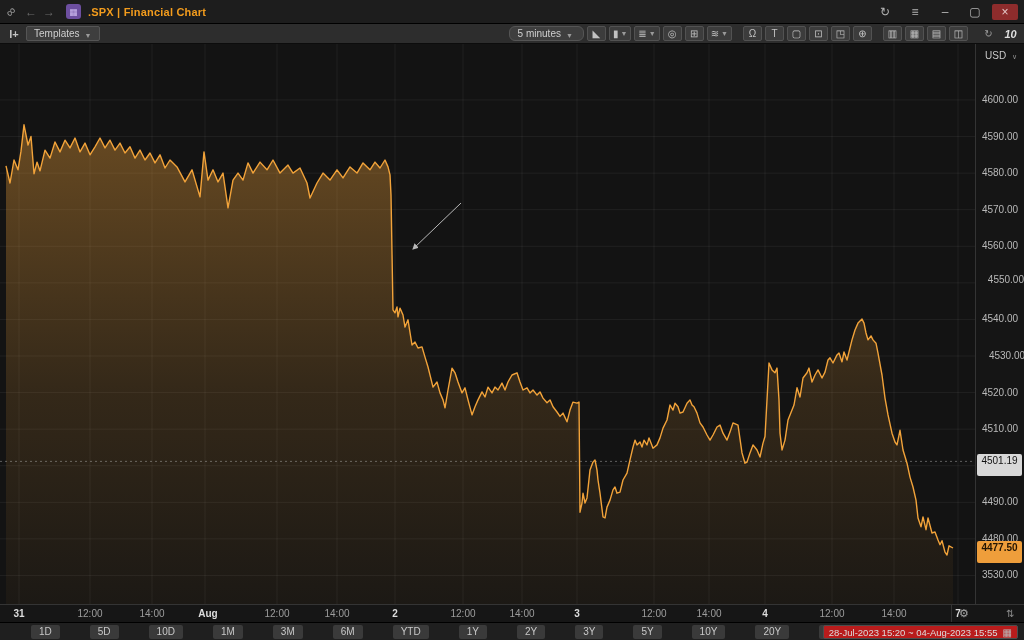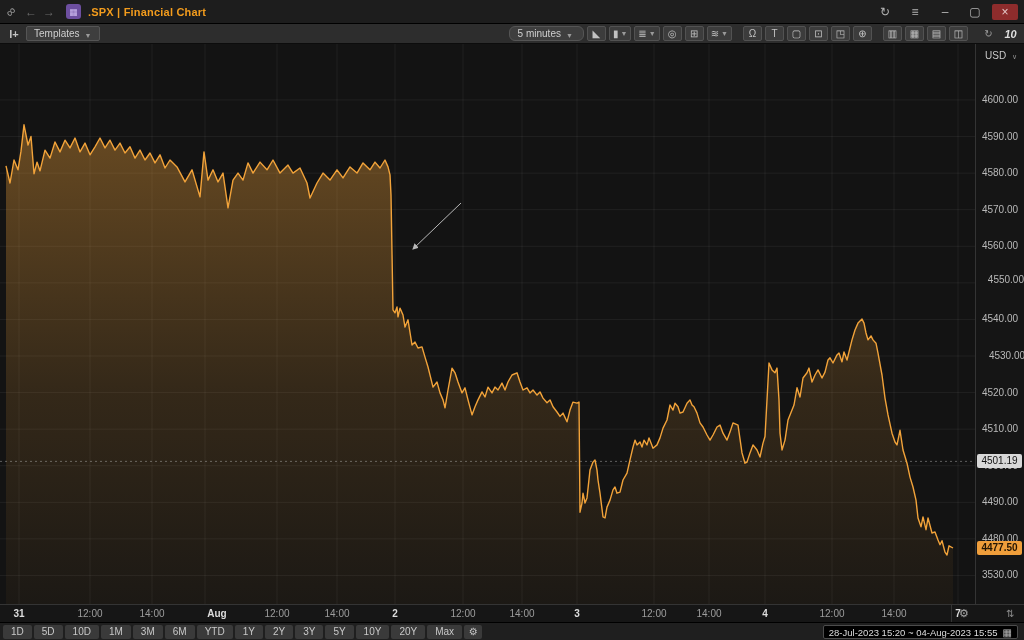--- a/index.html
+++ b/index.html
@@ -40,41 +40,41 @@
   .legend { position:absolute; left:8px; top:4px; font-size:11px; z-index:5; }
   .legend .sym { color:#e2e2e2; margin-right:10px; }
   .legend .val { color:#f39c1d; }
   .annot { position:absolute; left:428px; top:93px; font-size:11px; line-height:1.3;
            color:#d8d8d8; white-space:pre-line; z-index:4; font-weight:500; }
   .axis-col { position:relative; width:49px; background:#151515; border-left:1px solid #343434; }
   .usd-lbl { position:absolute; top:6px; left:9px; color:#c9c9c9; font-size:10px; }
   .usd-lbl .chev { font-size:7px; color:#8f8f8f; margin-left:3px; }
   .plabel { position:absolute; left:0; width:100%; text-align:center; color:#b9b9b9;
             font-size:10px; height:12px; line-height:12px; }
-  .pbadge { position:absolute; left:1px; right:2px; height:14px; line-height:14px;
+  .pbadge { position:absolute; left:1px; right:2px; height:22px; line-height:14px;
             text-align:center; font-size:10px; border-radius:2px; z-index:3; }
   .badge-close { background:#d8d8d8; color:#111; }
   .badge-last  { background:#ef9e3b; color:#231503; font-weight:bold; }
   
   .timeaxis { position:relative; height:18px; background:#161616; border-top:1px solid #343434; }
   .tlabel { position:absolute; top:3px; width:44px; margin-left:-22px; text-align:center;
             color:#9d9d9d; font-size:10px; }
   .tlabel.major { color:#dcdcdc; font-weight:bold; }
   .ta-divider { position:absolute; left:951px; top:0; bottom:0; width:1px; background:#343434; }
   .ta-gear { position:absolute; left:959px; top:2px; color:#a8a8a8; font-size:11px; }
   .corner-arrows { position:absolute; left:1006px; top:3px; color:#8f8f8f; font-size:10px; }
   
   .bottombar { position:relative; height:18px; background:#1f1f1f; border-top:1px solid #000;
                display:flex; align-items:center; padding-left:3px; }
   .pbtn { background:#3a3a3a; border-radius:2px; color:#c8c8c8; font-size:10px;
-          height:14px; line-height:14px; padding:0 8px; margin-right:2px; text-align:center; }
+          height:14px; line-height:14px; padding:0 8px; margin-right:2px; text-align:center;margin-left:28px; }
   .gear-btn { background:#3a3a3a; border-radius:2px; color:#c8c8c8; font-size:10px;
               height:14px; line-height:14px; width:18px; text-align:center; }
   .daterange { position:absolute; right:6px; top:2px; height:14px; display:flex; align-items:center;
-               background:#000000; border:1px solid #4c4c4c; border-radius:2px; padding:0 5px;
+               background:#b91c1c; border:1px solid #4c4c4c; border-radius:2px; padding:0 5px;
                color:#dcdcdc; font-size:9.5px; }
   .daterange .cal { color:#b9b9b9; font-size:10px; margin-left:5px; }
 </style>
 </head>
 <body>
 
 <div class="titlebar">
   <span class="tb-icon"><span class="chain-glyph">∞</span></span>
   <span class="nav-arrow">←</span>
   <span class="nav-arrow">→</span>
@@ -237,21 +237,21 @@
     </div>
 </div>
 
 <div class="timeaxis" id="time-axis">
   <div class="ta-divider"></div>
   <span class="ta-gear">⚙</span>
   <span class="corner-arrows">⇅</span>
 <div class="tlabel major" style="left: 19px;">31</div>
     <div class="tlabel" style="left: 90px;">12:00</div>
     <div class="tlabel" style="left: 152px;">14:00</div>
-    <div class="tlabel major" style="left: 217px;">Aug</div>
+    <div class="tlabel major" style="left: 208px;">Aug</div>
     <div class="tlabel" style="left: 277px;">12:00</div>
     <div class="tlabel" style="left: 337px;">14:00</div>
     <div class="tlabel major" style="left: 395px;">2</div>
     <div class="tlabel" style="left: 463px;">12:00</div>
     <div class="tlabel" style="left: 522px;">14:00</div>
     <div class="tlabel major" style="left: 577px;">3</div>
     <div class="tlabel" style="left: 654px;">12:00</div>
     <div class="tlabel" style="left: 709px;">14:00</div>
     <div class="tlabel major" style="left: 765px;">4</div>
     <div class="tlabel" style="left: 832px;">12:00</div>

